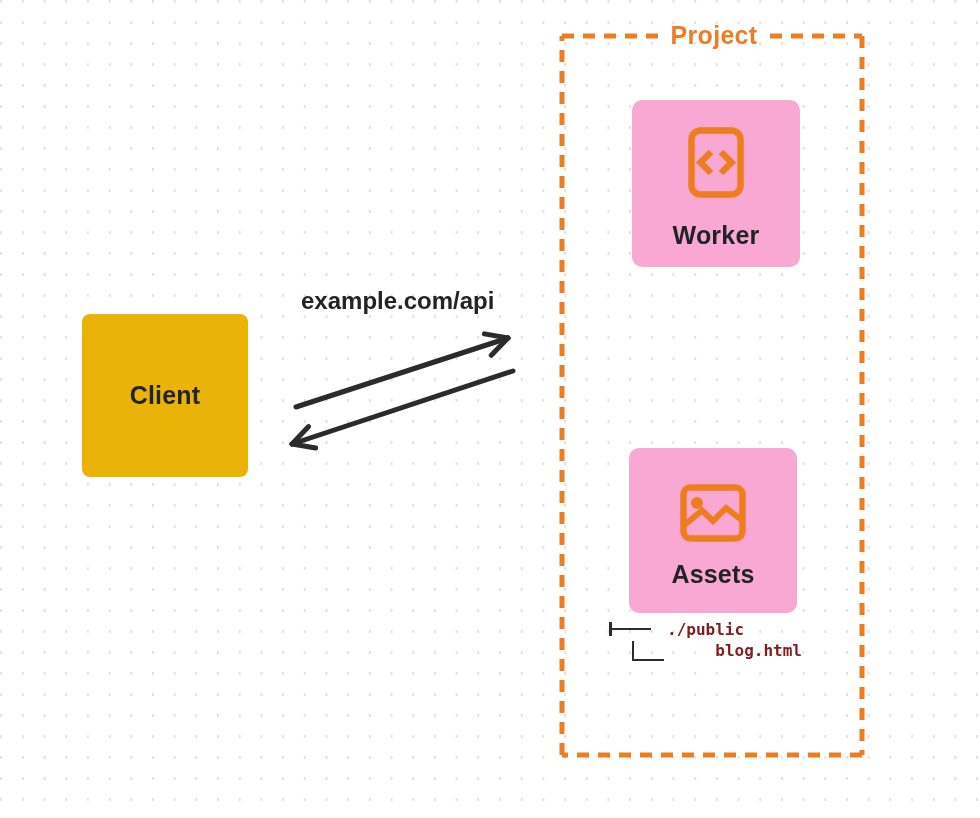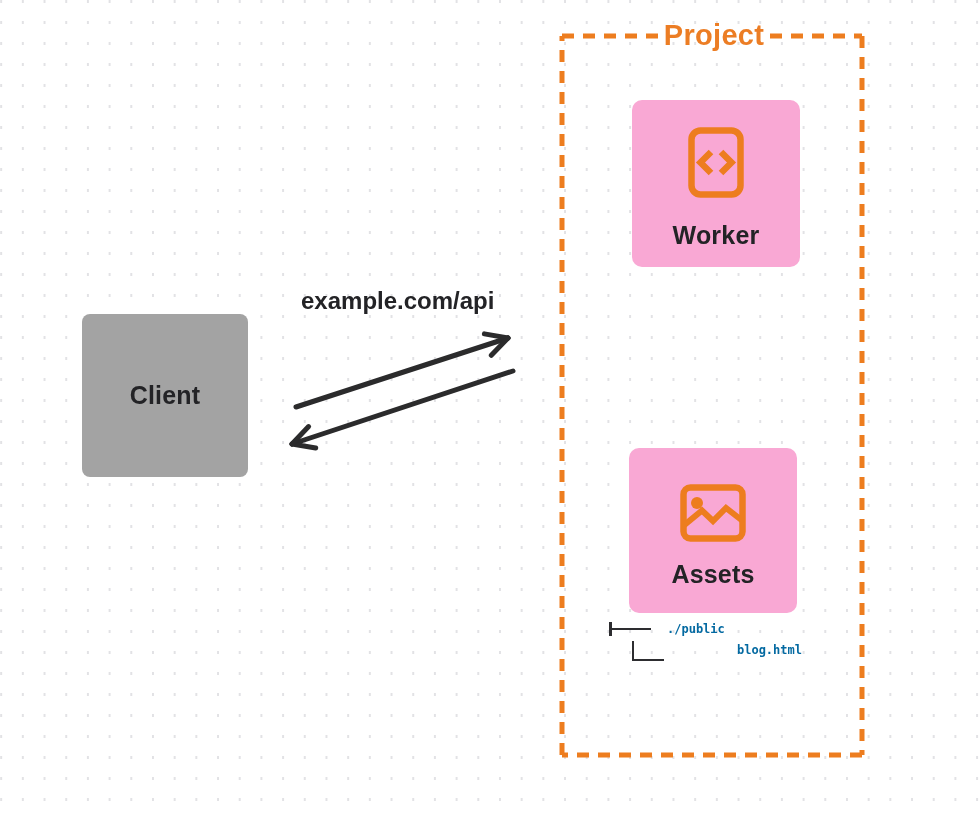--- a/index.html
+++ b/index.html
@@ -19,41 +19,41 @@
     background-image: radial-gradient(circle, #e2e2e5 1.3px, rgba(255,255,255,0) 1.45px);
     background-size: 21.7px 21px;
     background-position: 12px 12px;
   }
   svg.layer { position: absolute; left: 0; top: 0; width: 980px; height: 818px; pointer-events: none; }
 
   
   .client-box {
     position: absolute; left: 82px; top: 314px;
     width: 166px; height: 163px;
-    background: #a3a3a3;
+    background: #eab308;
     border-radius: 8px;
     display: flex; align-items: center; justify-content: center;
   }
   .node-label {
     font-size: 25px; font-weight: 700; color: #232326;
     letter-spacing: 0.2px;
   }
 
   
   .request-label {
     position: absolute; left: 301px; top: 287px; width: 180px;
     text-align: center;
     font-size: 24px; font-weight: 700; color: #232326;
   }
 
   
   .project-label {
     position: absolute; left: 614px; top: 20px; width: 200px; height: 30px;
     text-align: center; line-height: 30px;
-    font-size: 29px; font-weight: 700; color: #ec7d24;
+    font-size: 25px; font-weight: 700; color: #ec7d24;
     letter-spacing: 0.3px;
   }
 
   
   .card {
     position: absolute;
     background: #f9a8d4;
     border-radius: 10px;
     display: flex; flex-direction: column; align-items: center;
   }
@@ -61,21 +61,21 @@
   .card.assets { left: 629px; top: 448px; width: 168px; height: 165px; }
   .card.worker .icon { margin-top: 27px; }
   .card.assets .icon { margin-top: 36px; }
   .card.worker .node-label { margin-top: 23px; }
   .card.assets .node-label { margin-top: 18px; }
 
   
   .tree {
     position: absolute; left: 605px; top: 619px; width: 197px;
     font-family: "DejaVu Sans Mono", monospace;
-    font-size: 12px; color: #0369a1; font-weight: 600;
+    font-size: 16px; color: #7f1d1d; font-weight: 600;
   }
   .tree-row { position: relative; height: 21px; line-height: 21px; }
   .tree-row.root-row { text-align: left; }
   .tree-row.root-row .fname { position: absolute; left: 62px; top: 0; }
   .tree-row.file-row { text-align: right; }
   .glyph-root-v { position: absolute; left: 4px; top: 3px; width: 2.5px; height: 14px; background: #2d2d30; }
   .glyph-root-h { position: absolute; left: 4px; top: 8.8px; width: 42px; height: 2.5px; background: #2d2d30; }
   .glyph-elbow {
     position: absolute; left: 27px; top: 1px; width: 30px; height: 18px;
     border-left: 2.5px solid #2d2d30;

